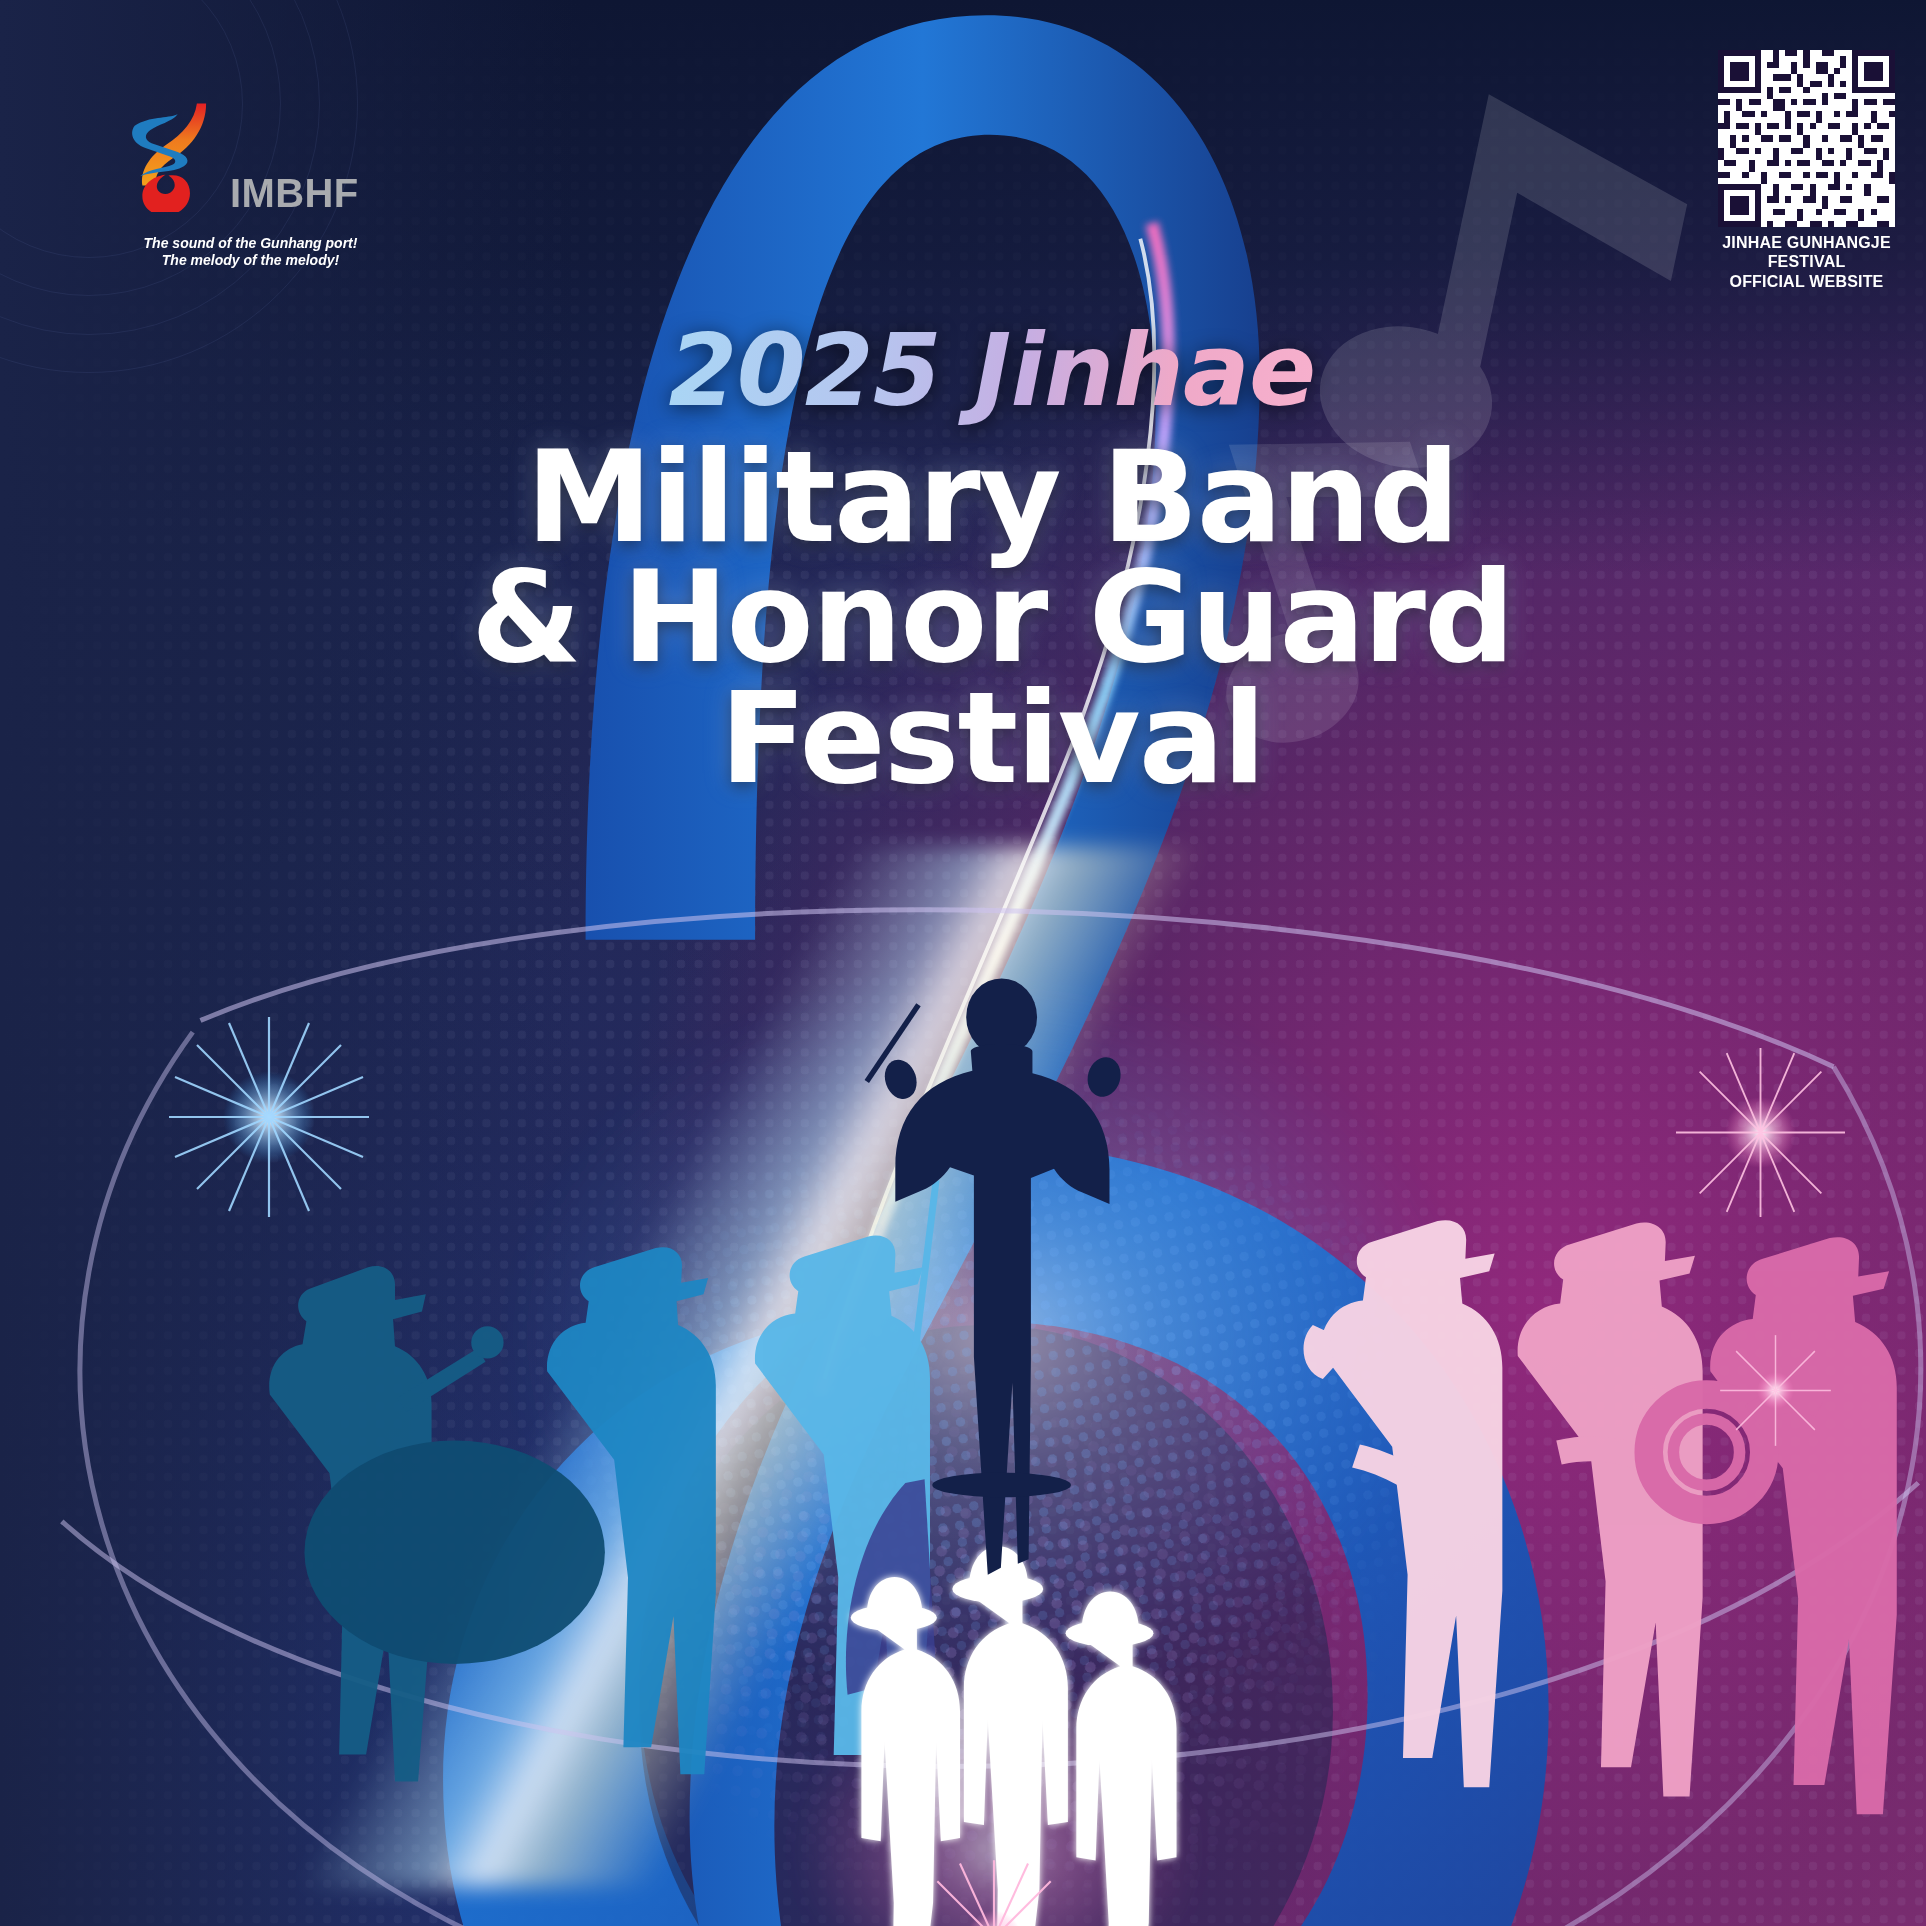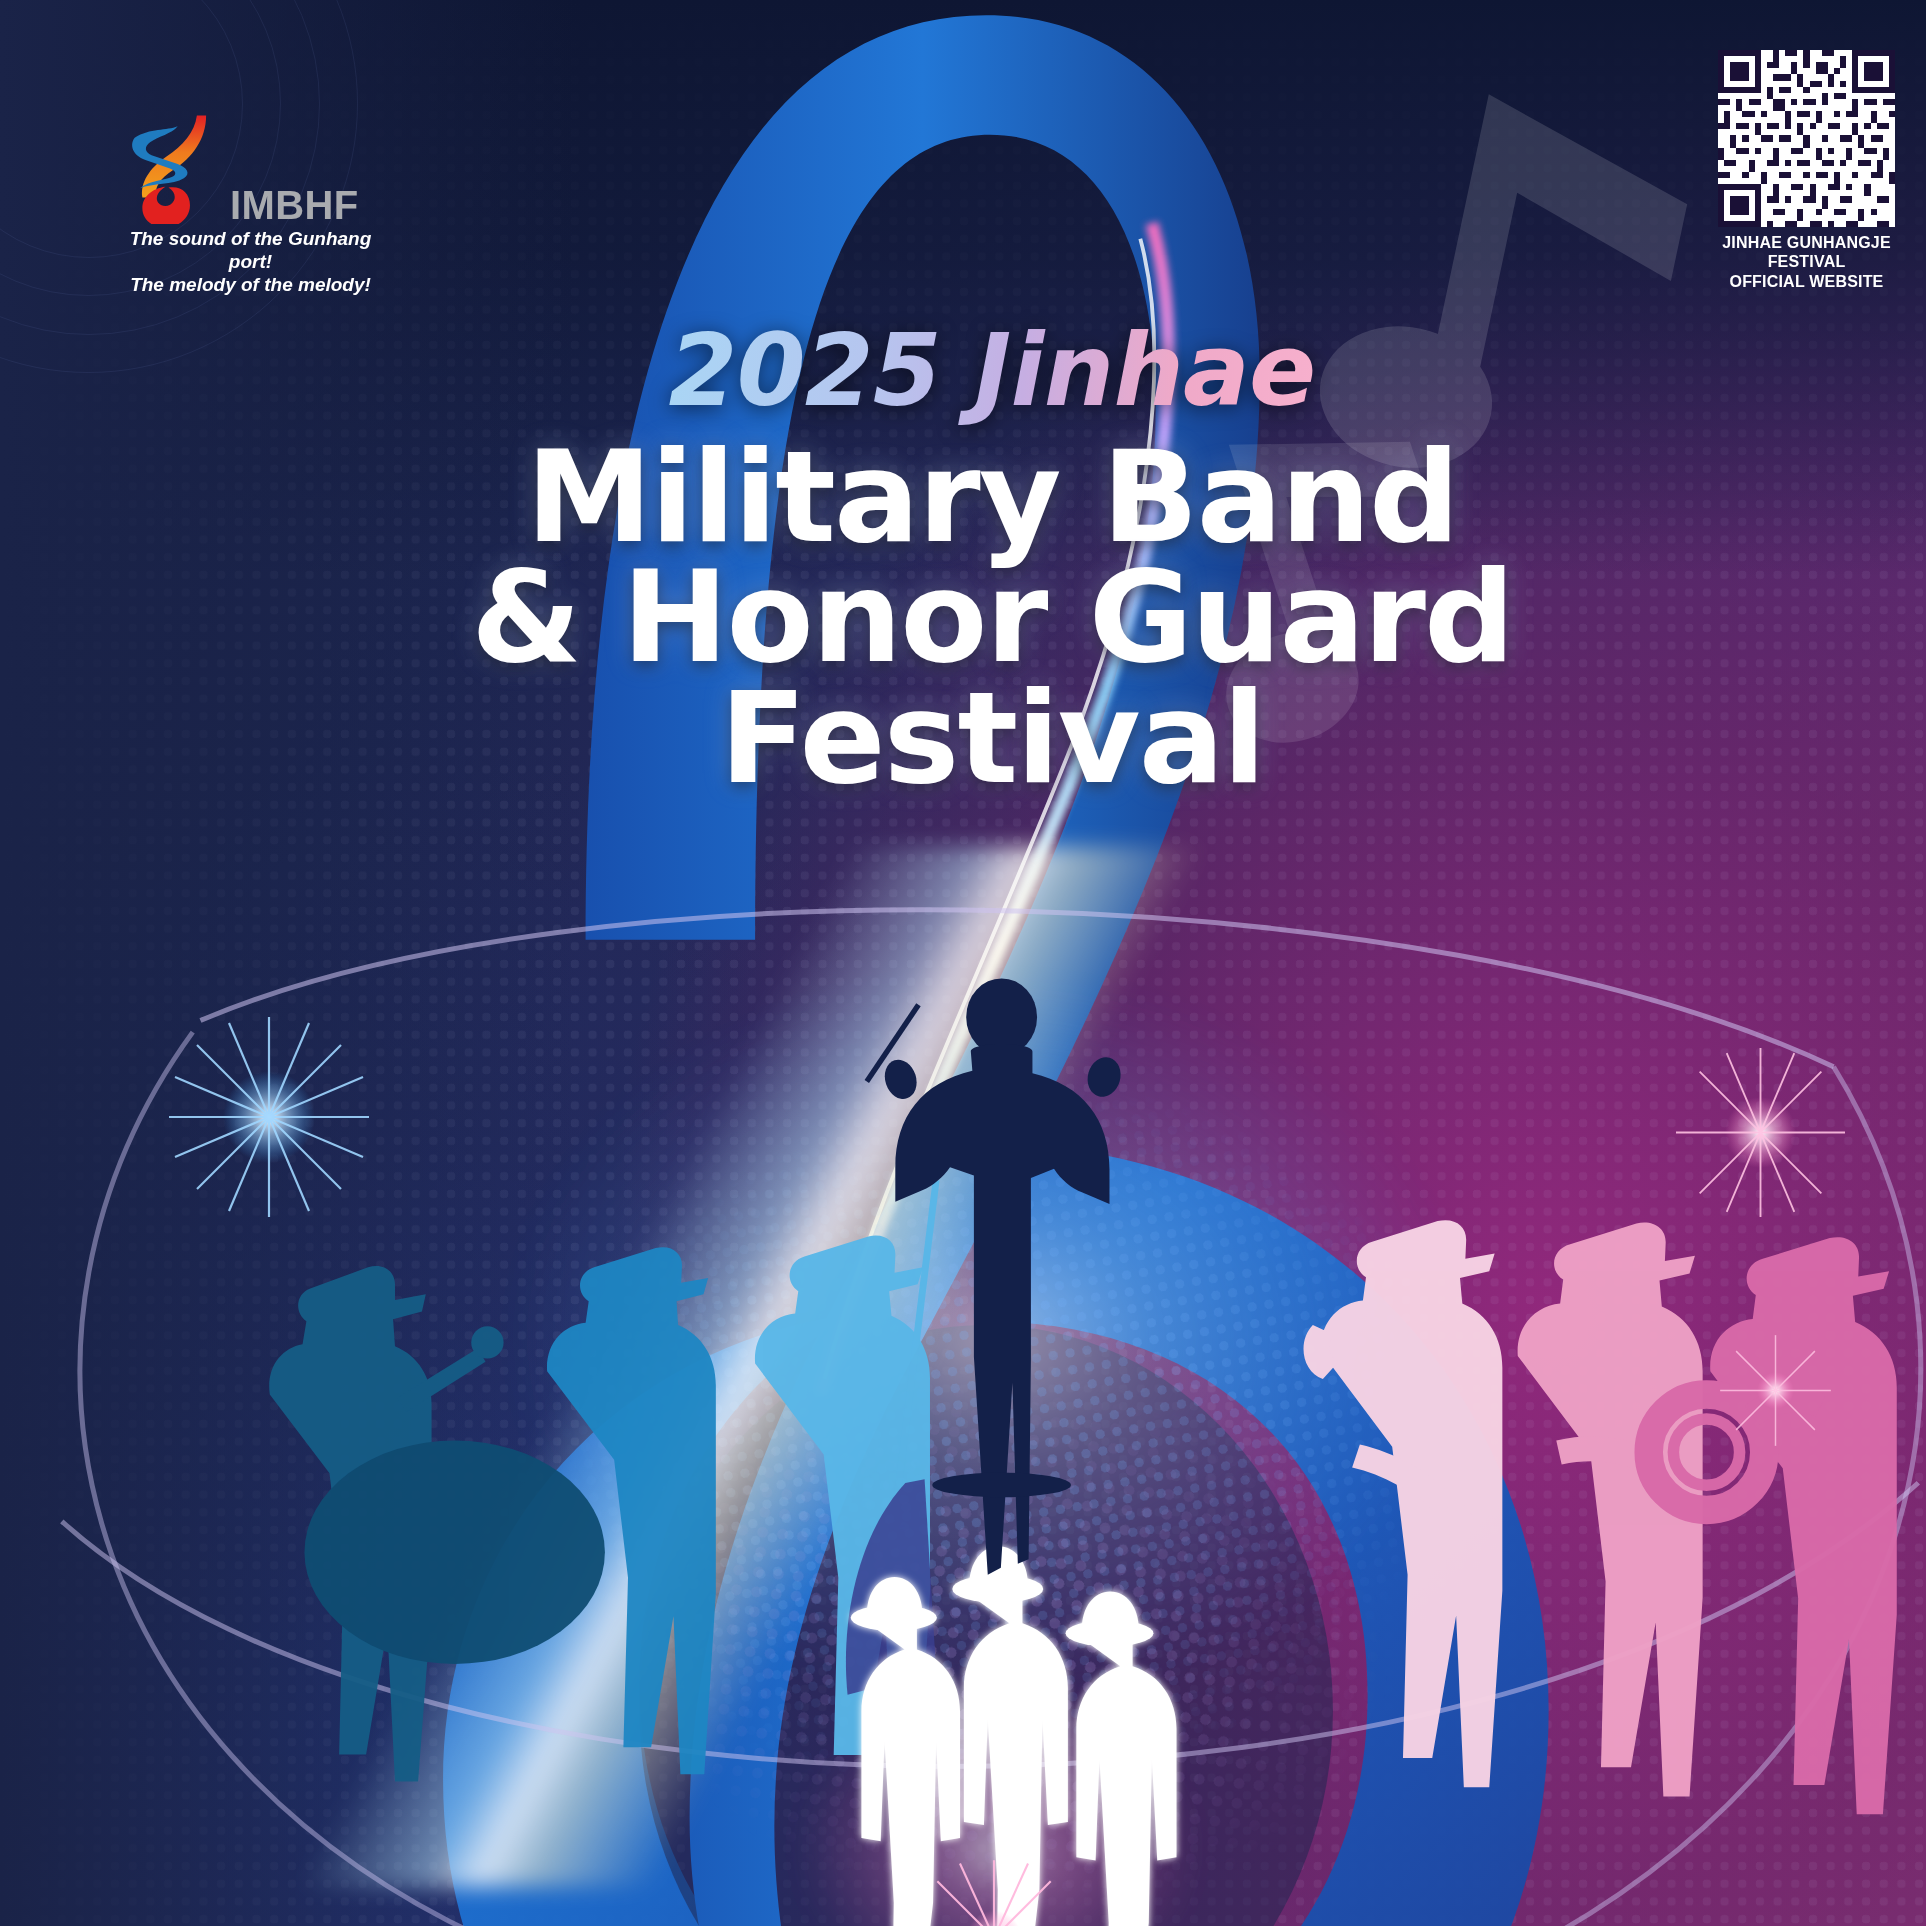--- a/index.html
+++ b/index.html
@@ -59,28 +59,28 @@
   
   .beam{
     position:absolute;left:135px;top:847px;width:1233px;height:1040px;
     background:linear-gradient(118deg, rgba(255,255,255,0) 40%, rgba(190,235,255,.55) 47%, rgba(255,255,255,.92) 50%, rgba(255,245,205,.6) 53%, rgba(255,255,255,0) 60%);
     filter:blur(10.8px);opacity:.85;pointer-events:none;
   }
   
   .orbits{position:absolute;left:0;top:905px;width:1984px;height:1117px;}
 
   
-  .imbhf{position:absolute;left:127px;top:112px;width:293px;}
+  .imbhf{position:absolute;left:127px;top:100px;width:293px;}
   .imbhf-row{display:flex;align-items:flex-end;}
   .imbhf-txt{
     font-weight:bold;font-size:40px;color:#a9abaf;letter-spacing:0.4px;
     margin-left:7px;line-height:.92;
   }
   .tagline{
-    margin-top:3px;color:#fff;font-size:19px;font-weight:bold;font-style:italic;
+    margin-top:23px;color:#fff;font-size:14px;font-weight:bold;font-style:italic;
     line-height:1.22;text-align:center;width:247px;
   }
   .qr{position:absolute;right:89px;top:50px;width:177px;text-align:center;}
   .qr-img{width:177px;height:177px;background:#fff;padding:0;display:block;}
   .qr-cap{
     color:#fff;font-size:16px;font-weight:bold;line-height:1.2;margin-top:6.2px;letter-spacing:0.2px;
   }
 
   .titleblock{position:absolute;left:0;top:297px;width:1984px;text-align:center;}
   .t-year{

